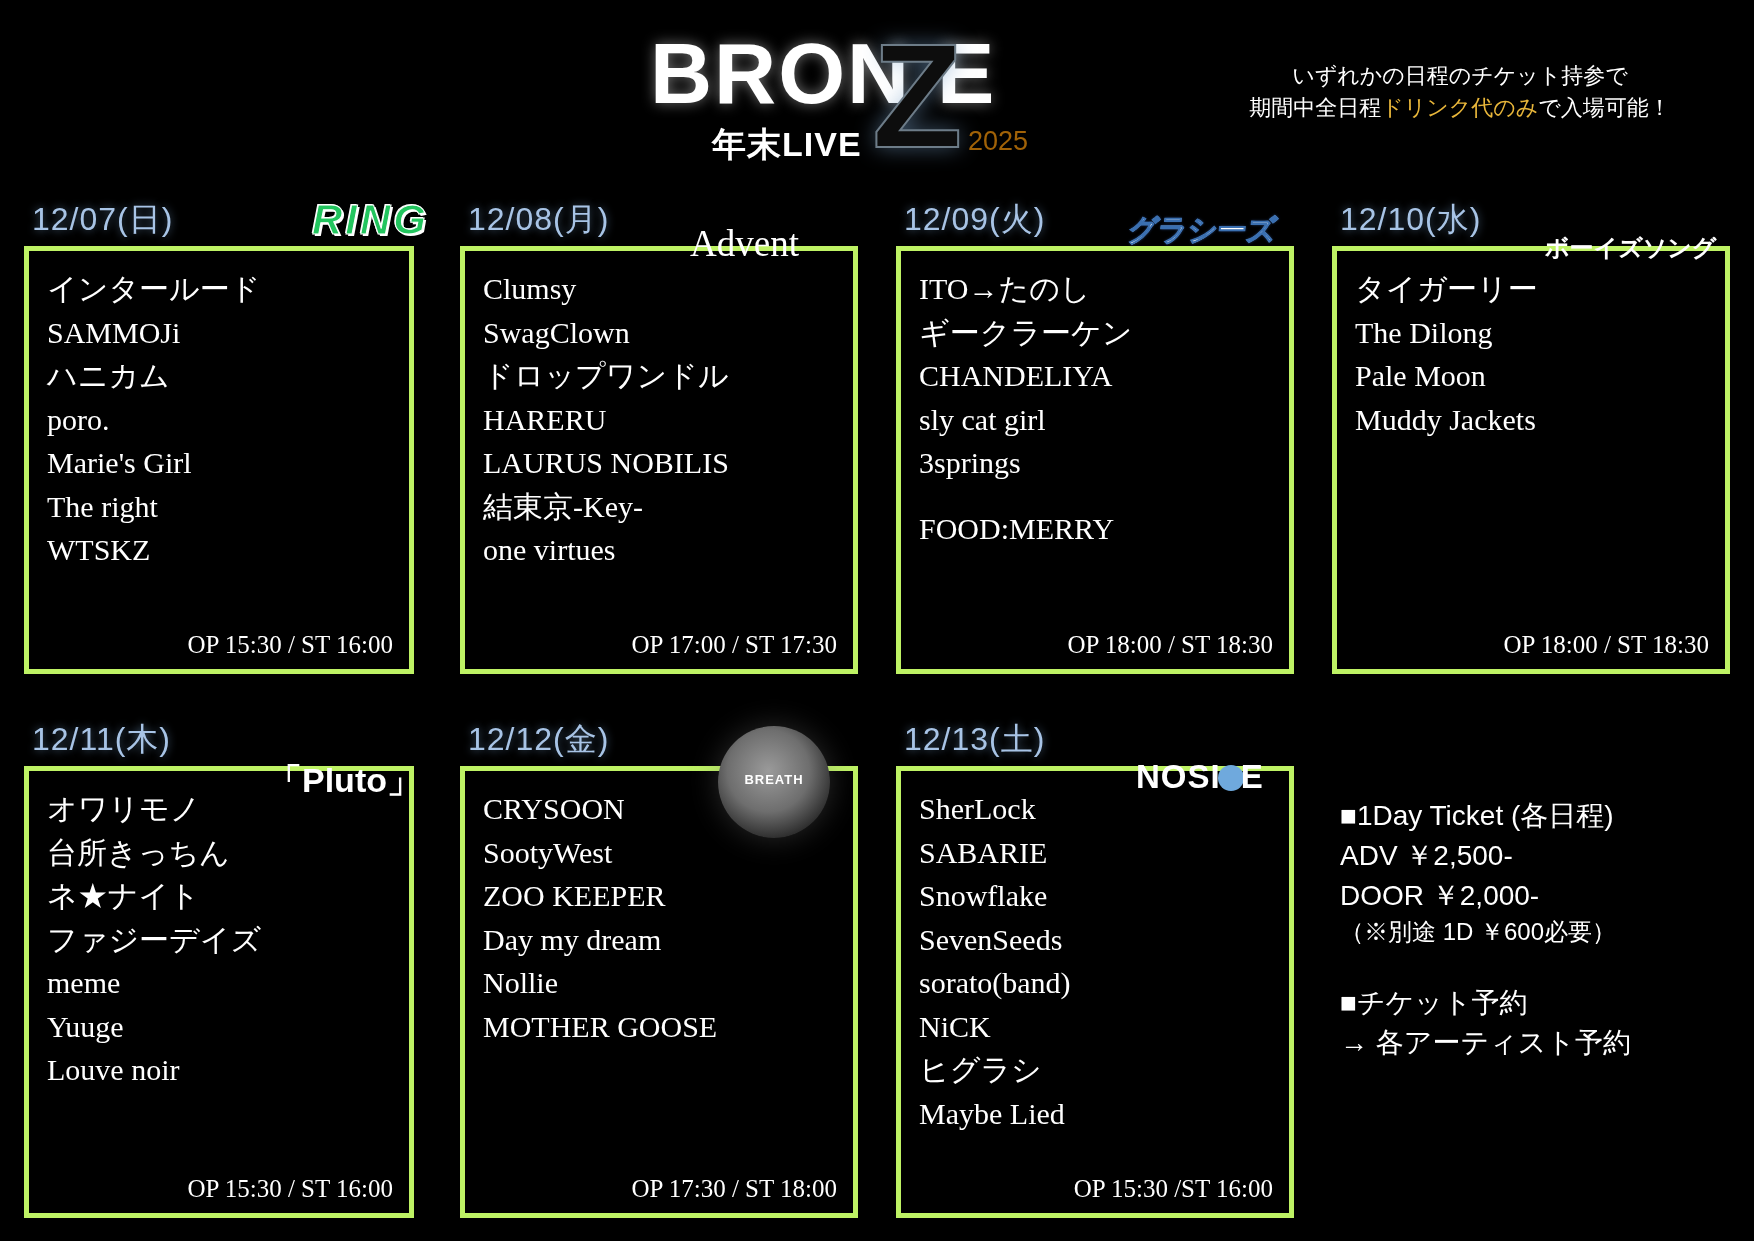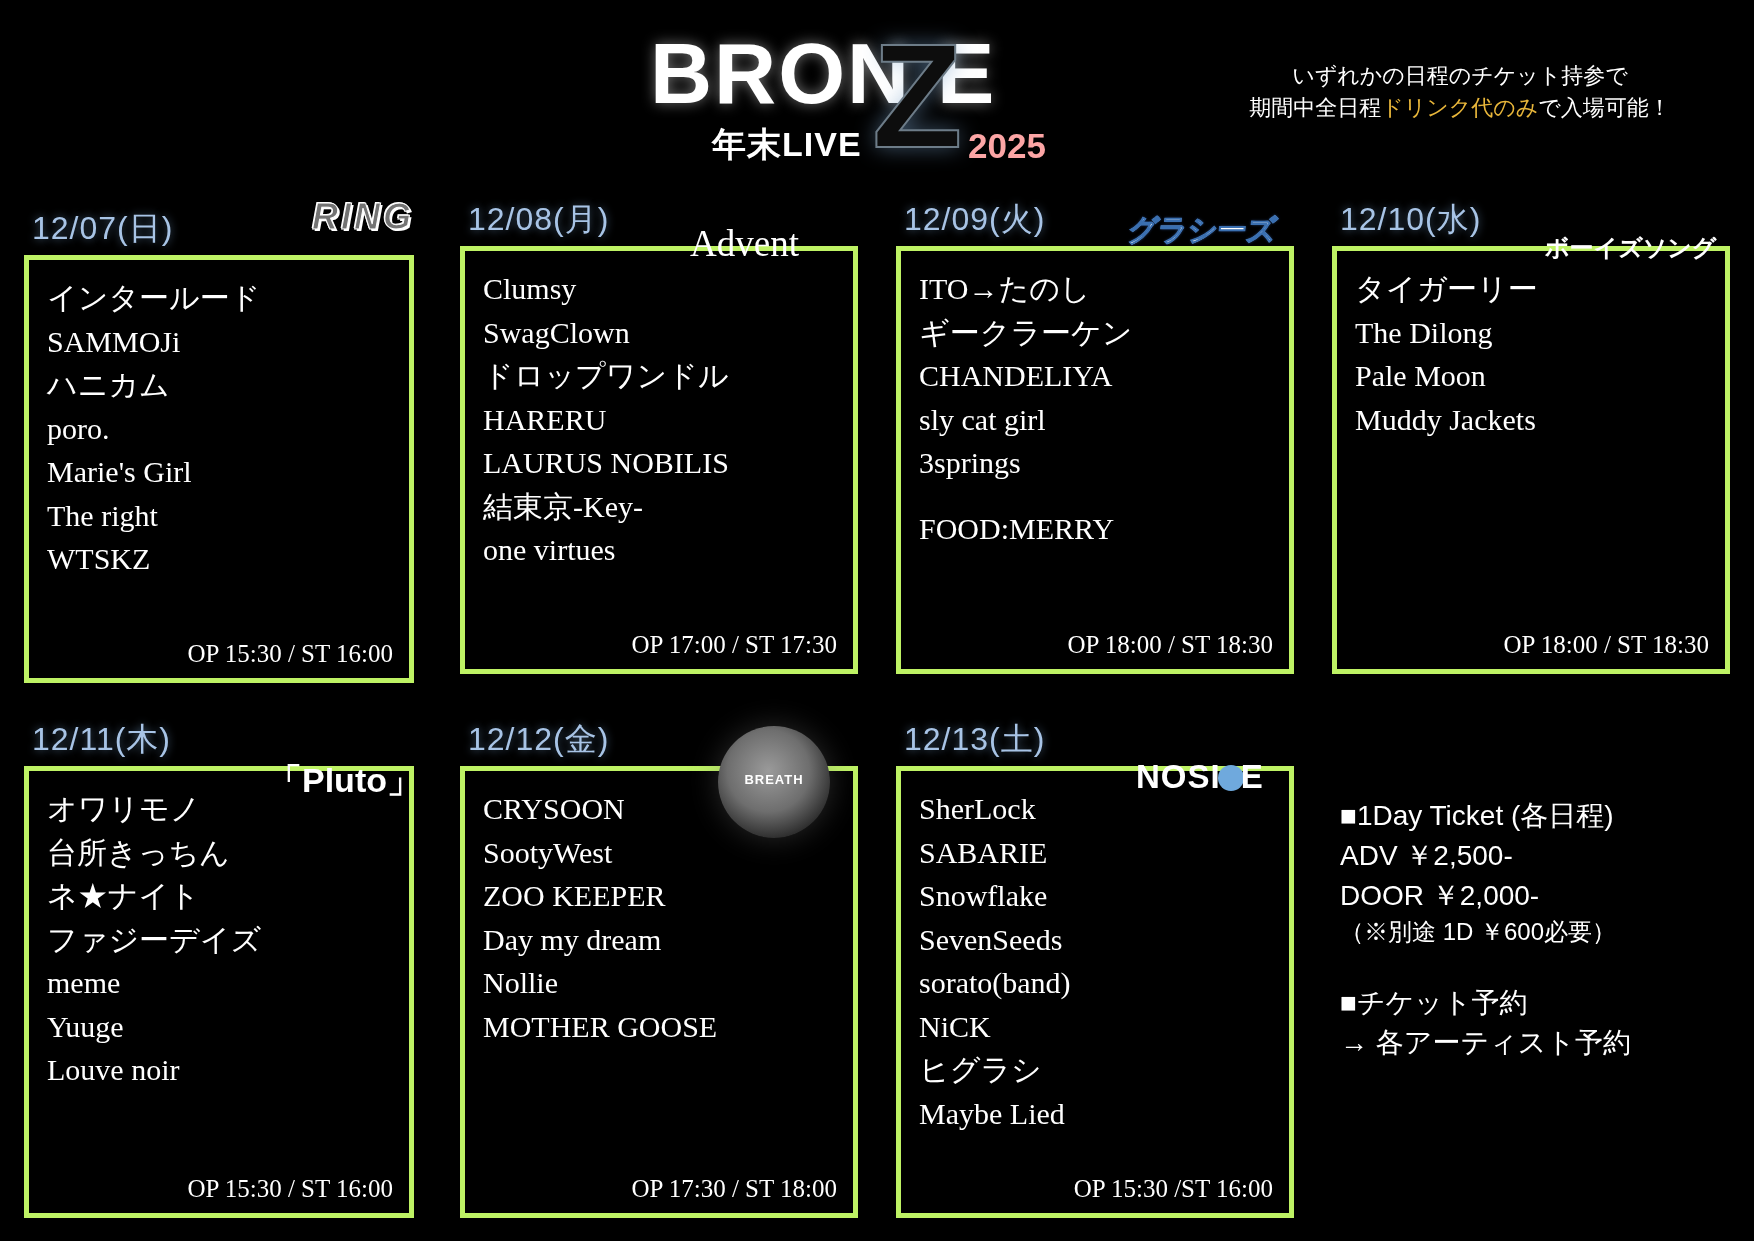--- a/index.html
+++ b/index.html
@@ -65,23 +65,23 @@
     font-size: 34px;
     letter-spacing: 1px;
     color: #ffffff;
     z-index: 2;
   }
   .logo-year {
     position: absolute;
     left: 348px;
     top: 108px;
     font-family: "Liberation Sans", sans-serif;
-    font-weight: bold;
-    font-size: 35px;
-    color: #fca5a5;
+    font-weight: normal;
+    font-size: 27px;
+    color: #a16207;
     z-index: 2;
   }
   .header-note {
     position: absolute;
     right: 34px;
     top: 60px;
     width: 520px;
     text-align: center;
     font-family: "Liberation Sans", sans-serif;
     font-size: 22px;
@@ -140,26 +140,26 @@
   
   .crew {
     position: absolute;
     font-family: "Liberation Sans", sans-serif;
     color: #ffffff;
     white-space: nowrap;
   }
   .crew-ring {
     left: 312px;
     top: 196px;
-    font-size: 36px;
+    font-size: 42px;
     font-weight: bold;
     font-style: italic;
     letter-spacing: 3px;
     -webkit-text-stroke: 1px #ffffff;
-    color: #737373;
+    color: #22c55e;
     text-shadow: 2px 2px 0 #ffffff, -1px -1px 0 #ffffff;
   }
   .crew-advent {
     left: 690px;
     top: 222px;
     font-family: "Liberation Serif", serif;
     font-size: 37px;
   }
   .crew-glasses {
     left: 1128px;
@@ -255,21 +255,21 @@
     <div class="logo-year">2025</div>
   </div>
   <div class="header-note">
     <div>いずれかの日程のチケット持参で</div>
     <div>
       <span>期間中全日程</span><span class="hl">ドリンク代のみ</span><span>で入場可能！</span>
     </div>
   </div>
 </div>
 
-<div class="day-card" id="card-0" style="left:24px; top:198px; width:438px;margin-top:9px;">
+<div class="day-card" id="card-0" style="left:24px; top:198px; width:438px;">
   <div class="day-date">12/07(日)</div>
   <div class="day-box" style="width:390px; height:428px;">
     <ul class="acts">
       <li>インタールード</li>
       <li>SAMMOJi</li>
       <li>ハニカム</li>
       <li>poro.</li>
       <li>Marie's Girl</li>
       <li>The right</li>
       <li>WTSKZ</li>

